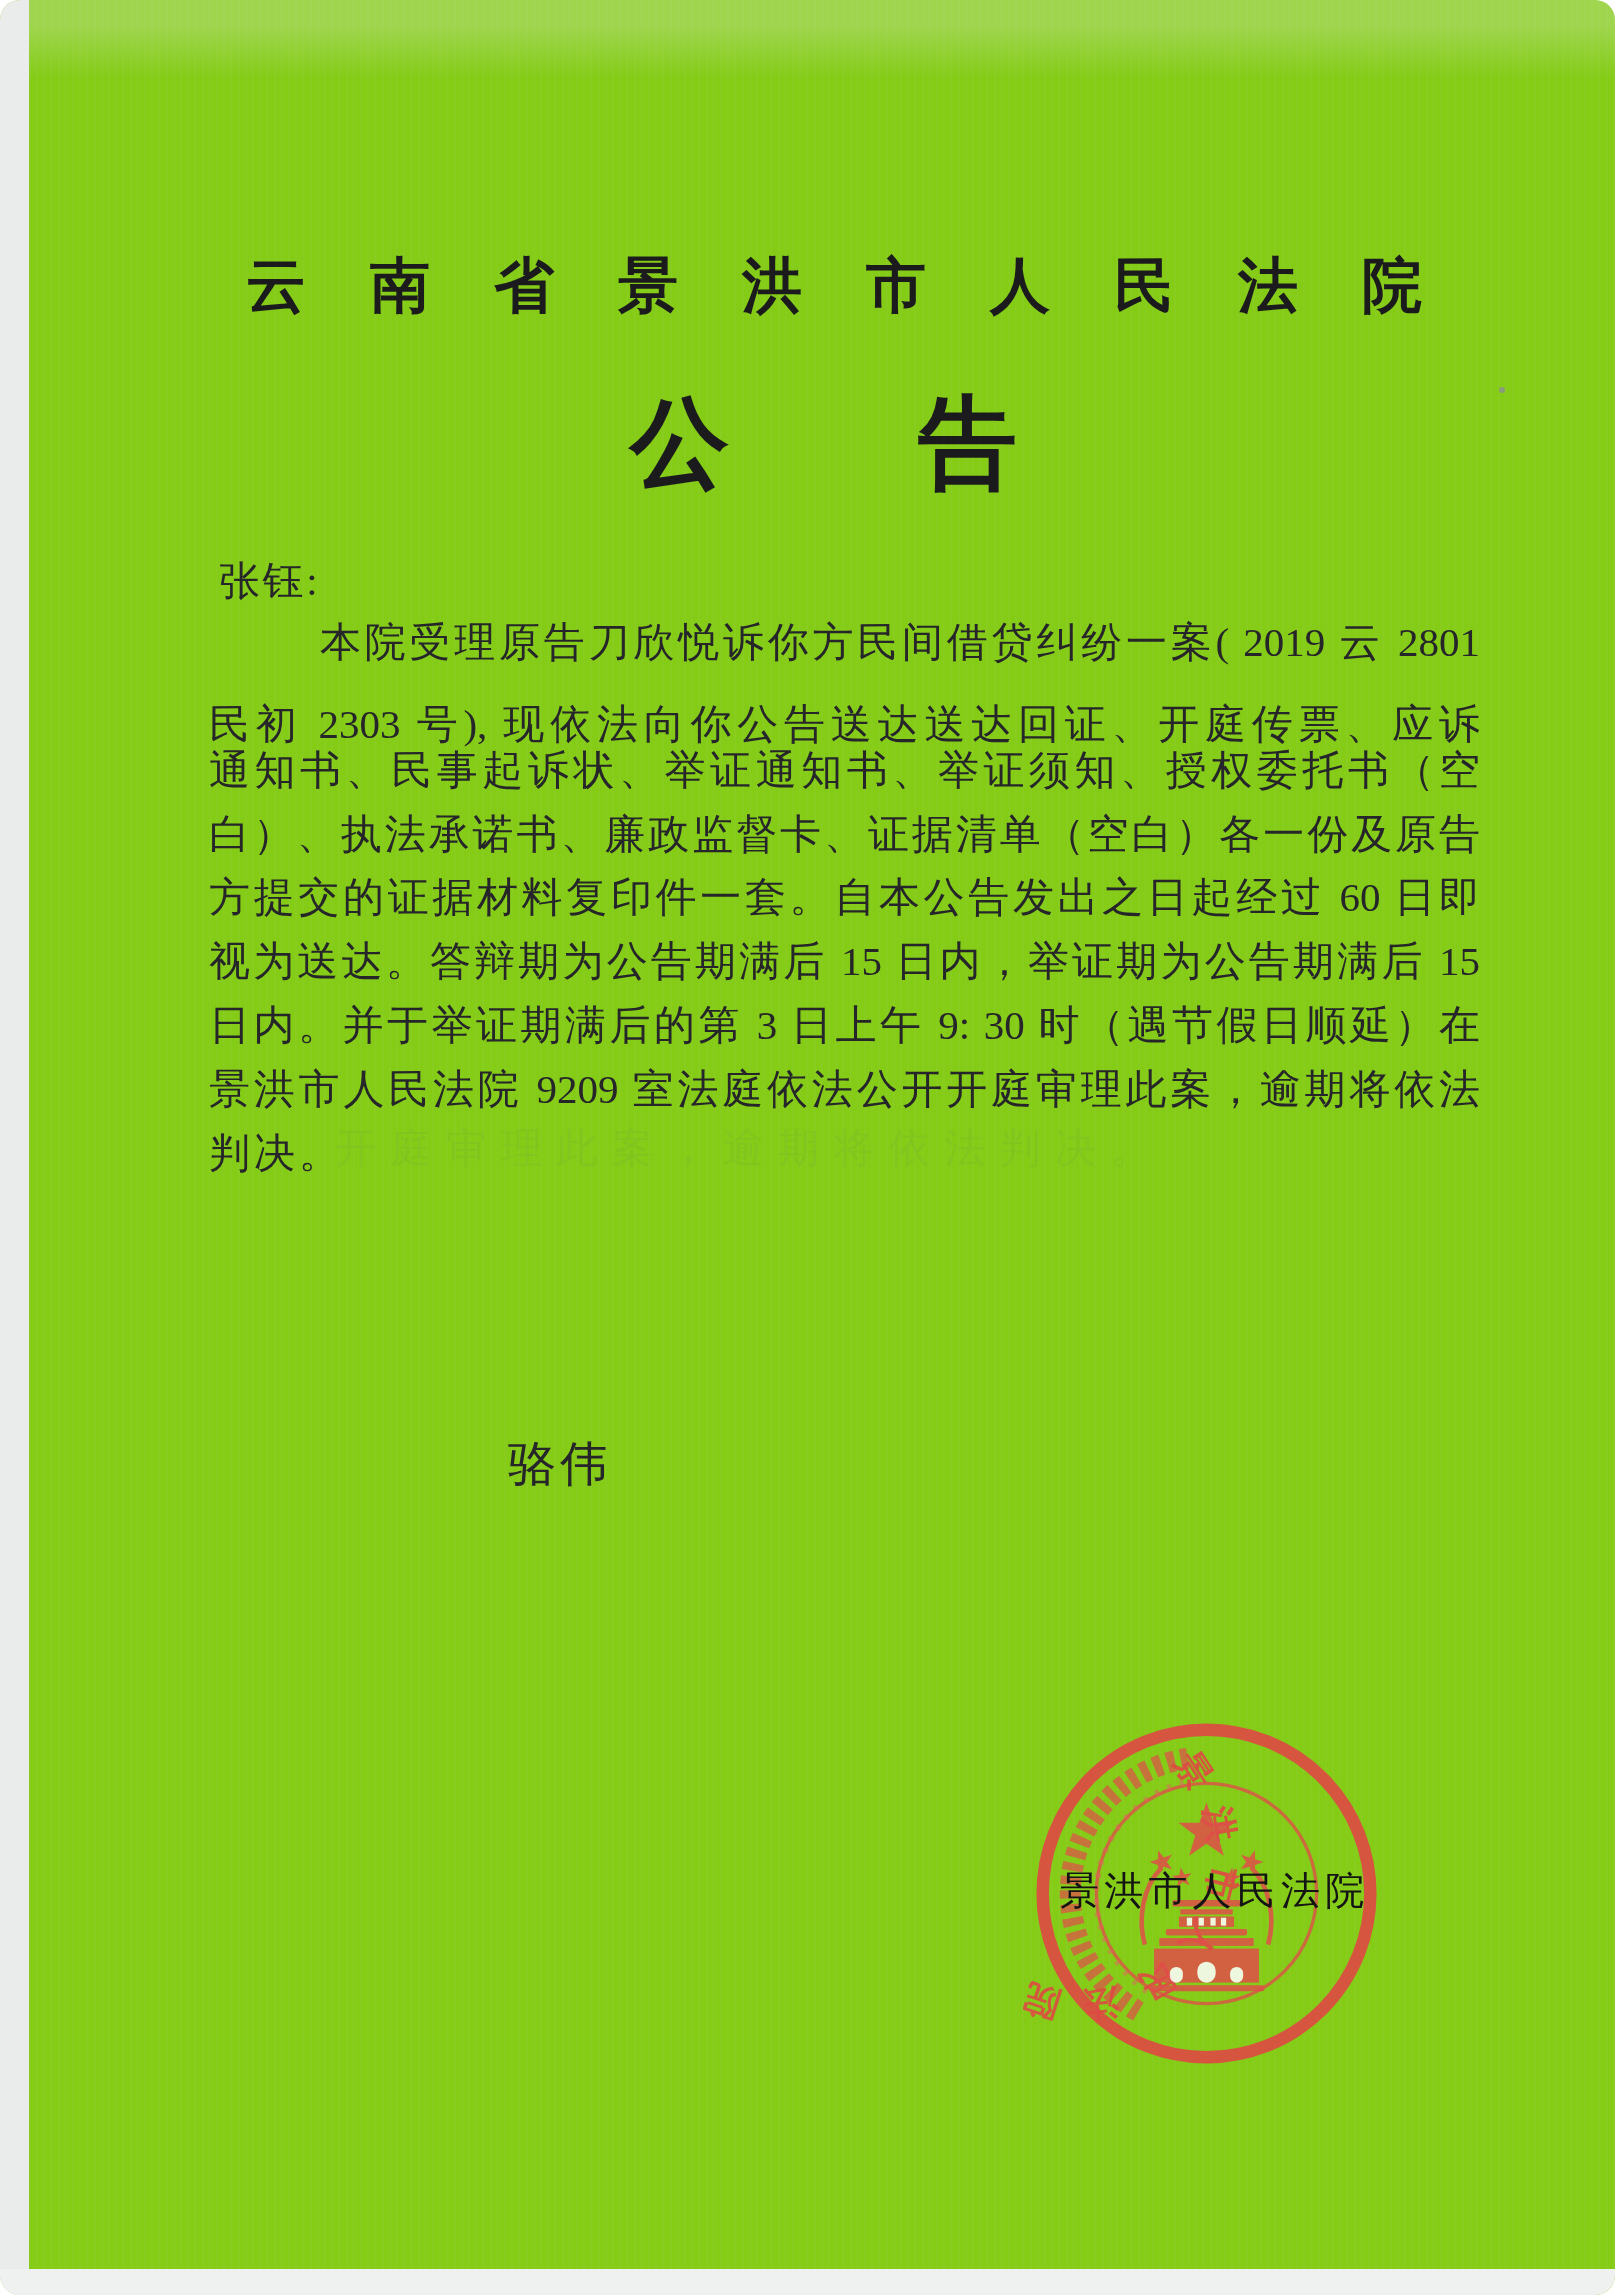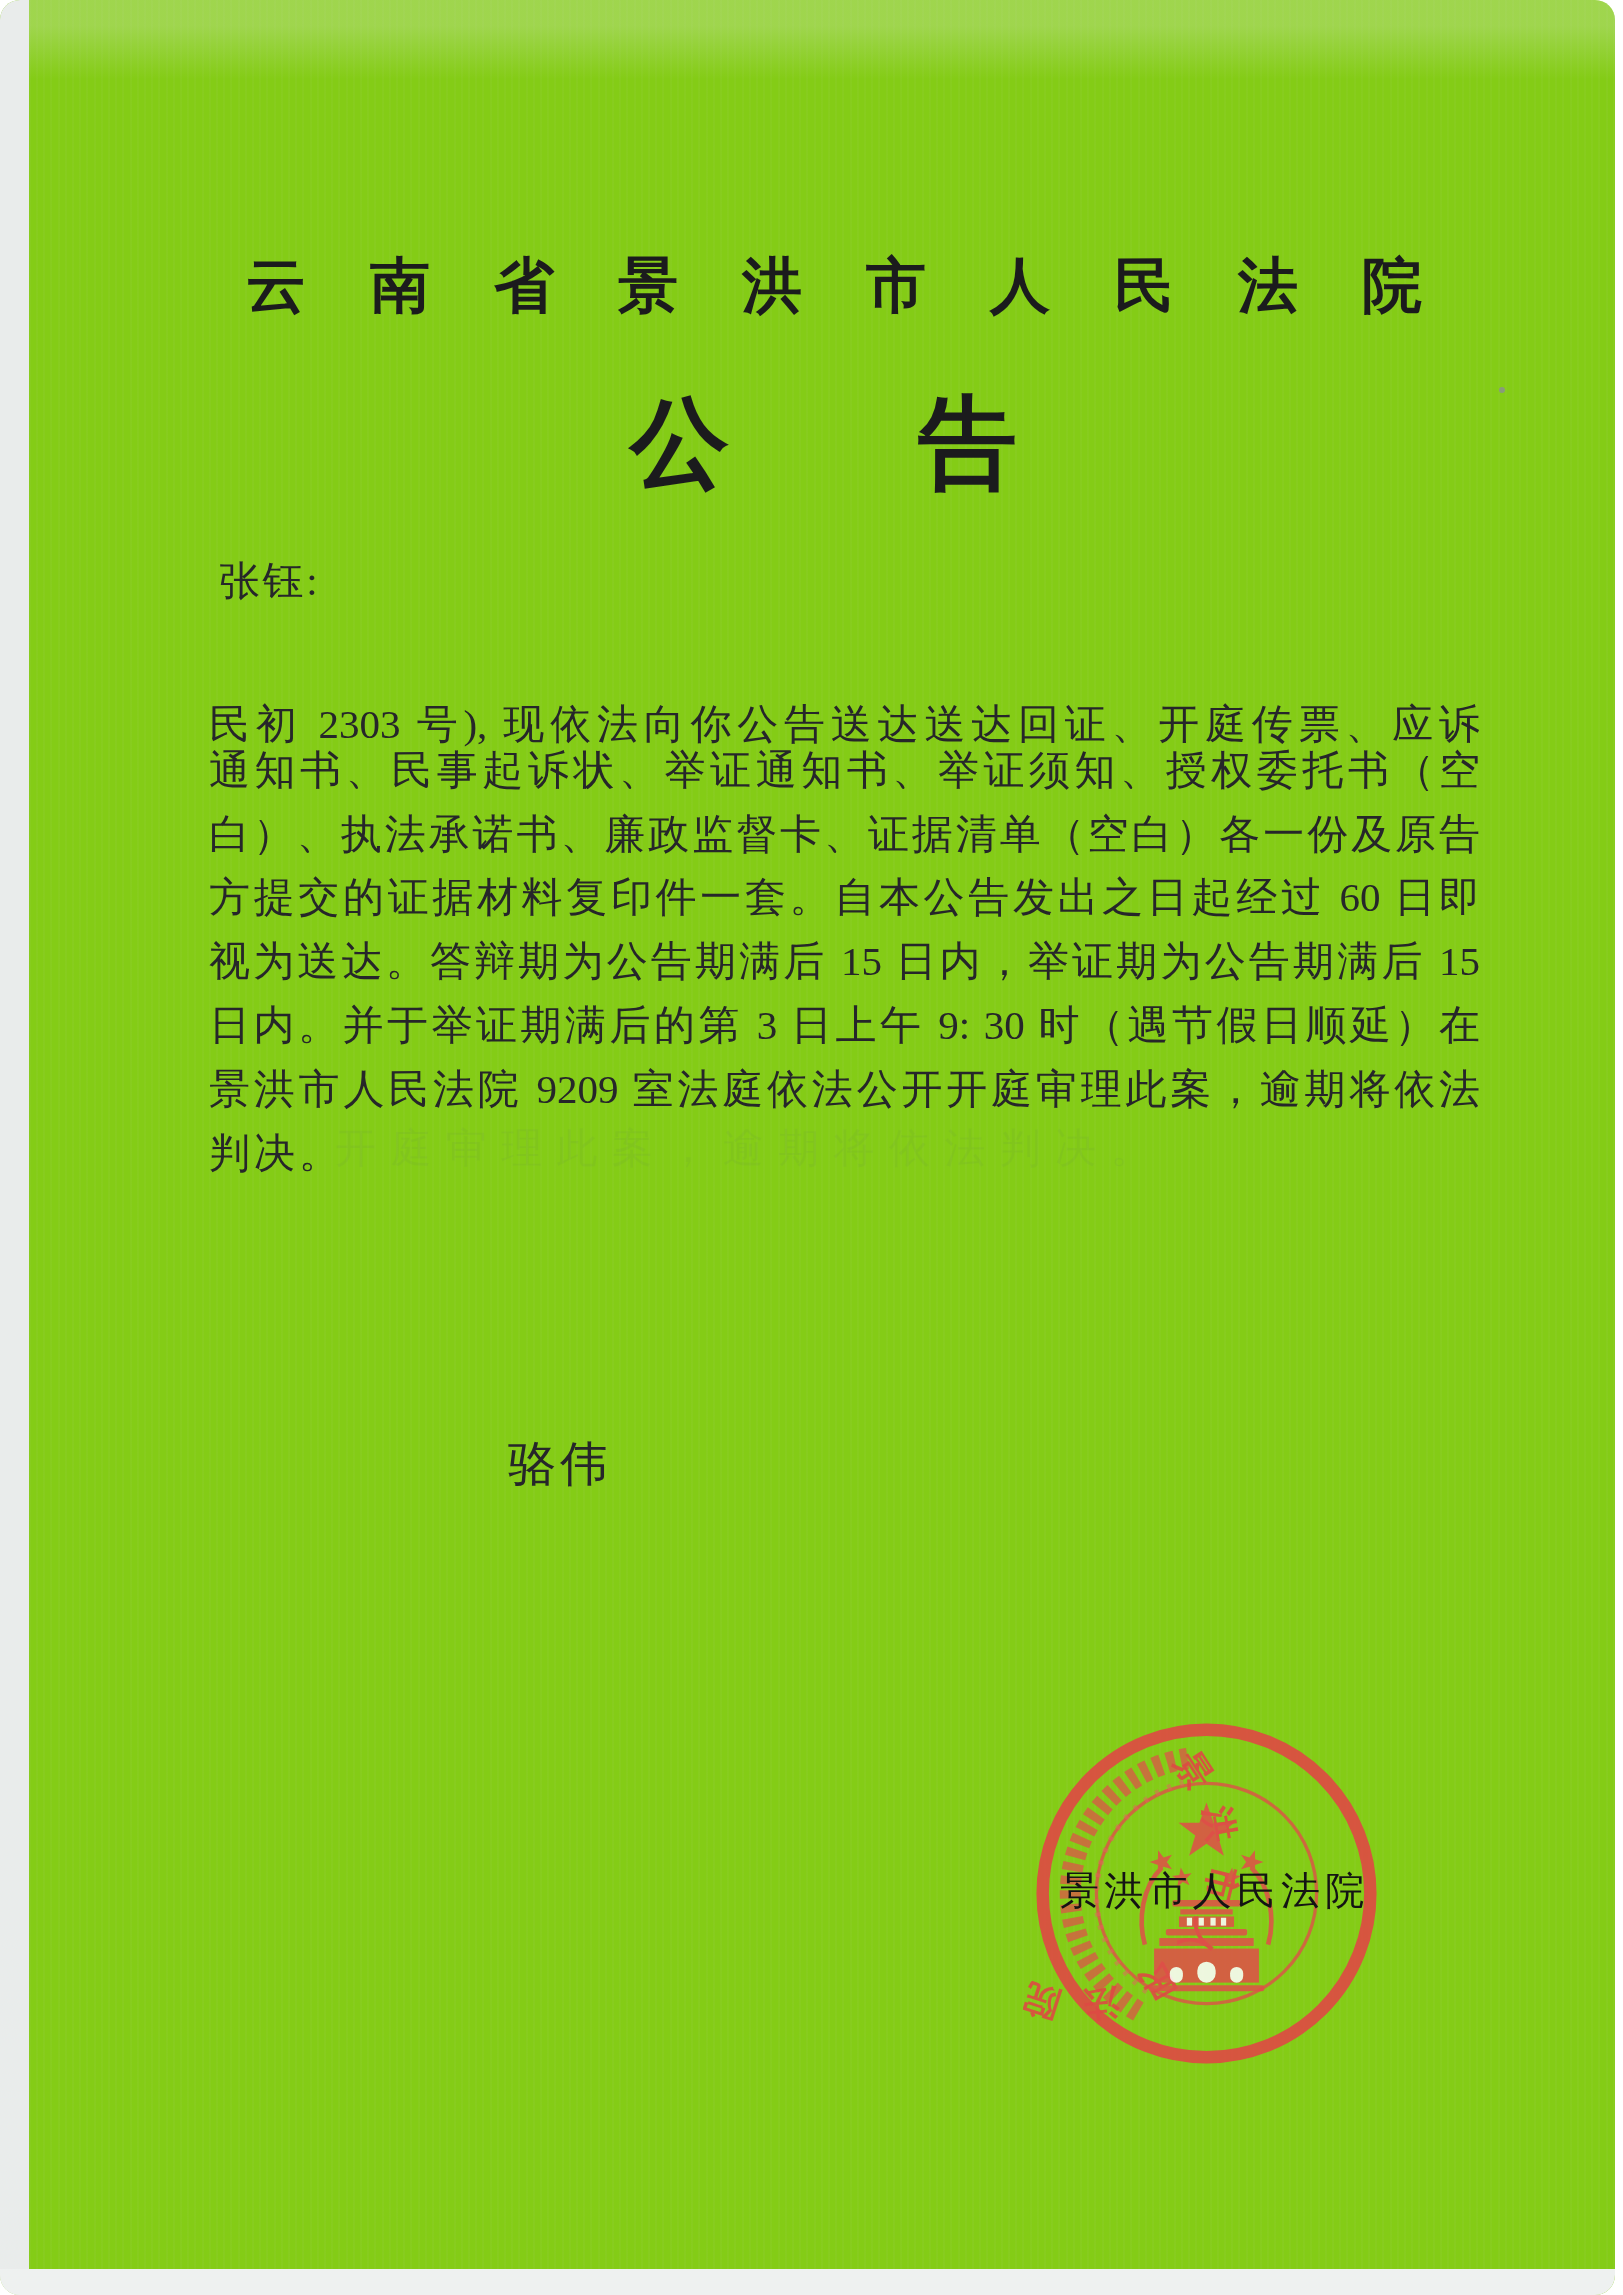--- a/index.html
+++ b/index.html
@@ -74,20 +74,21 @@
 
   <div class="edge-left"></div>
   <div class="edge-bottom"></div>
   <div class="speck"></div>
 
   <div class="header">云南省景洪市人民法院</div>
   <div class="doc-title">公告</div>
 
   <div class="addressee">张钰:</div>
 
+  <div class="bodyline indent" style="top:614px">本院受理原告刀欣悦诉你方民间借贷纠纷一案( 2019 云 2801</div>
   <div class="bodyline" style="top:696px">民初 2303 号), 现依法向你公告送达送达回证、开庭传票、应诉</div>
   <div class="bodyline" style="top:806px">白）、执法承诺书、廉政监督卡、证据清单（空白）各一份及原告</div>
   <div class="bodyline" style="top:742px">通知书、民事起诉状、举证通知书、举证须知、授权委托书（空</div>
   <div class="bodyline" style="top:869px">方提交的证据材料复印件一套。自本公告发出之日起经过 60 日即</div>
   <div class="bodyline" style="top:933px">视为送达。答辩期为公告期满后 15 日内，举证期为公告期满后 15</div>
   <div class="bodyline" style="top:997px">日内。并于举证期满后的第 3 日上午 9: 30 时（遇节假日顺延）在</div>
   <div class="bodyline" style="top:1061px">景洪市人民法院 9209 室法庭依法公开开庭审理此案，逾期将依法</div>
   <div class="bodyline last" style="top:1125px">判决。</div>
 
   <div class="ghost">开庭审理此案，逾期将依法判决。</div>

